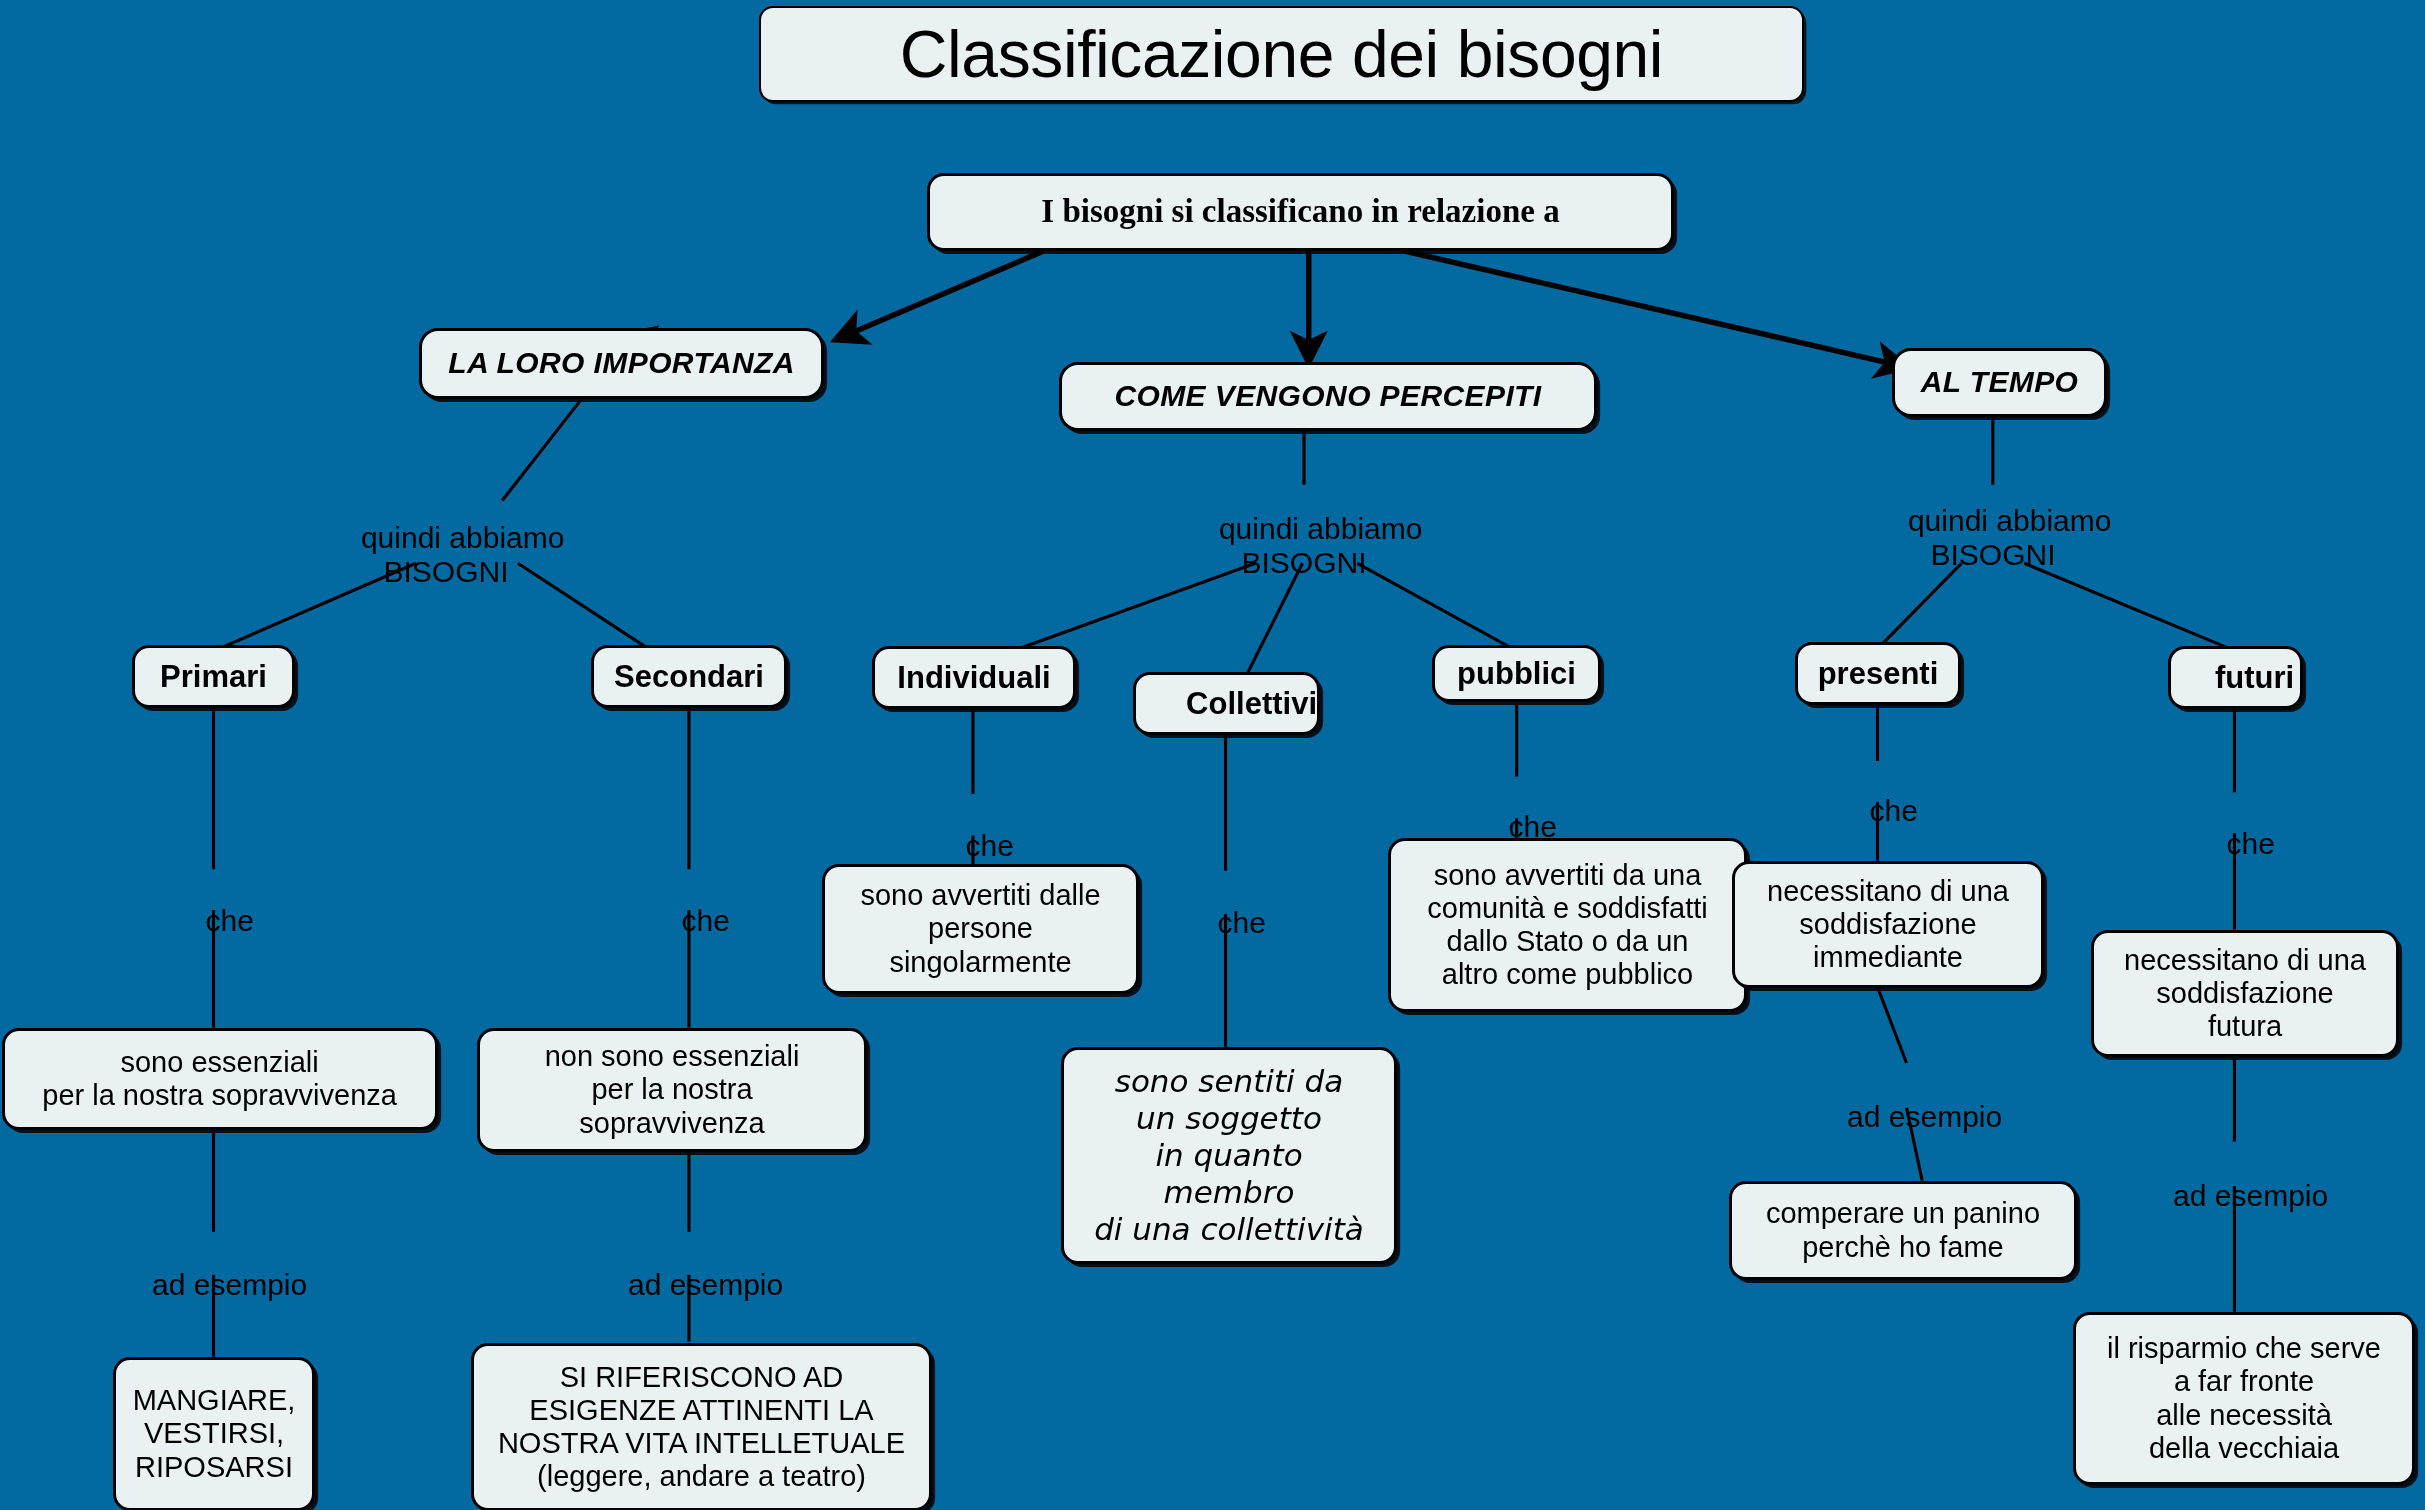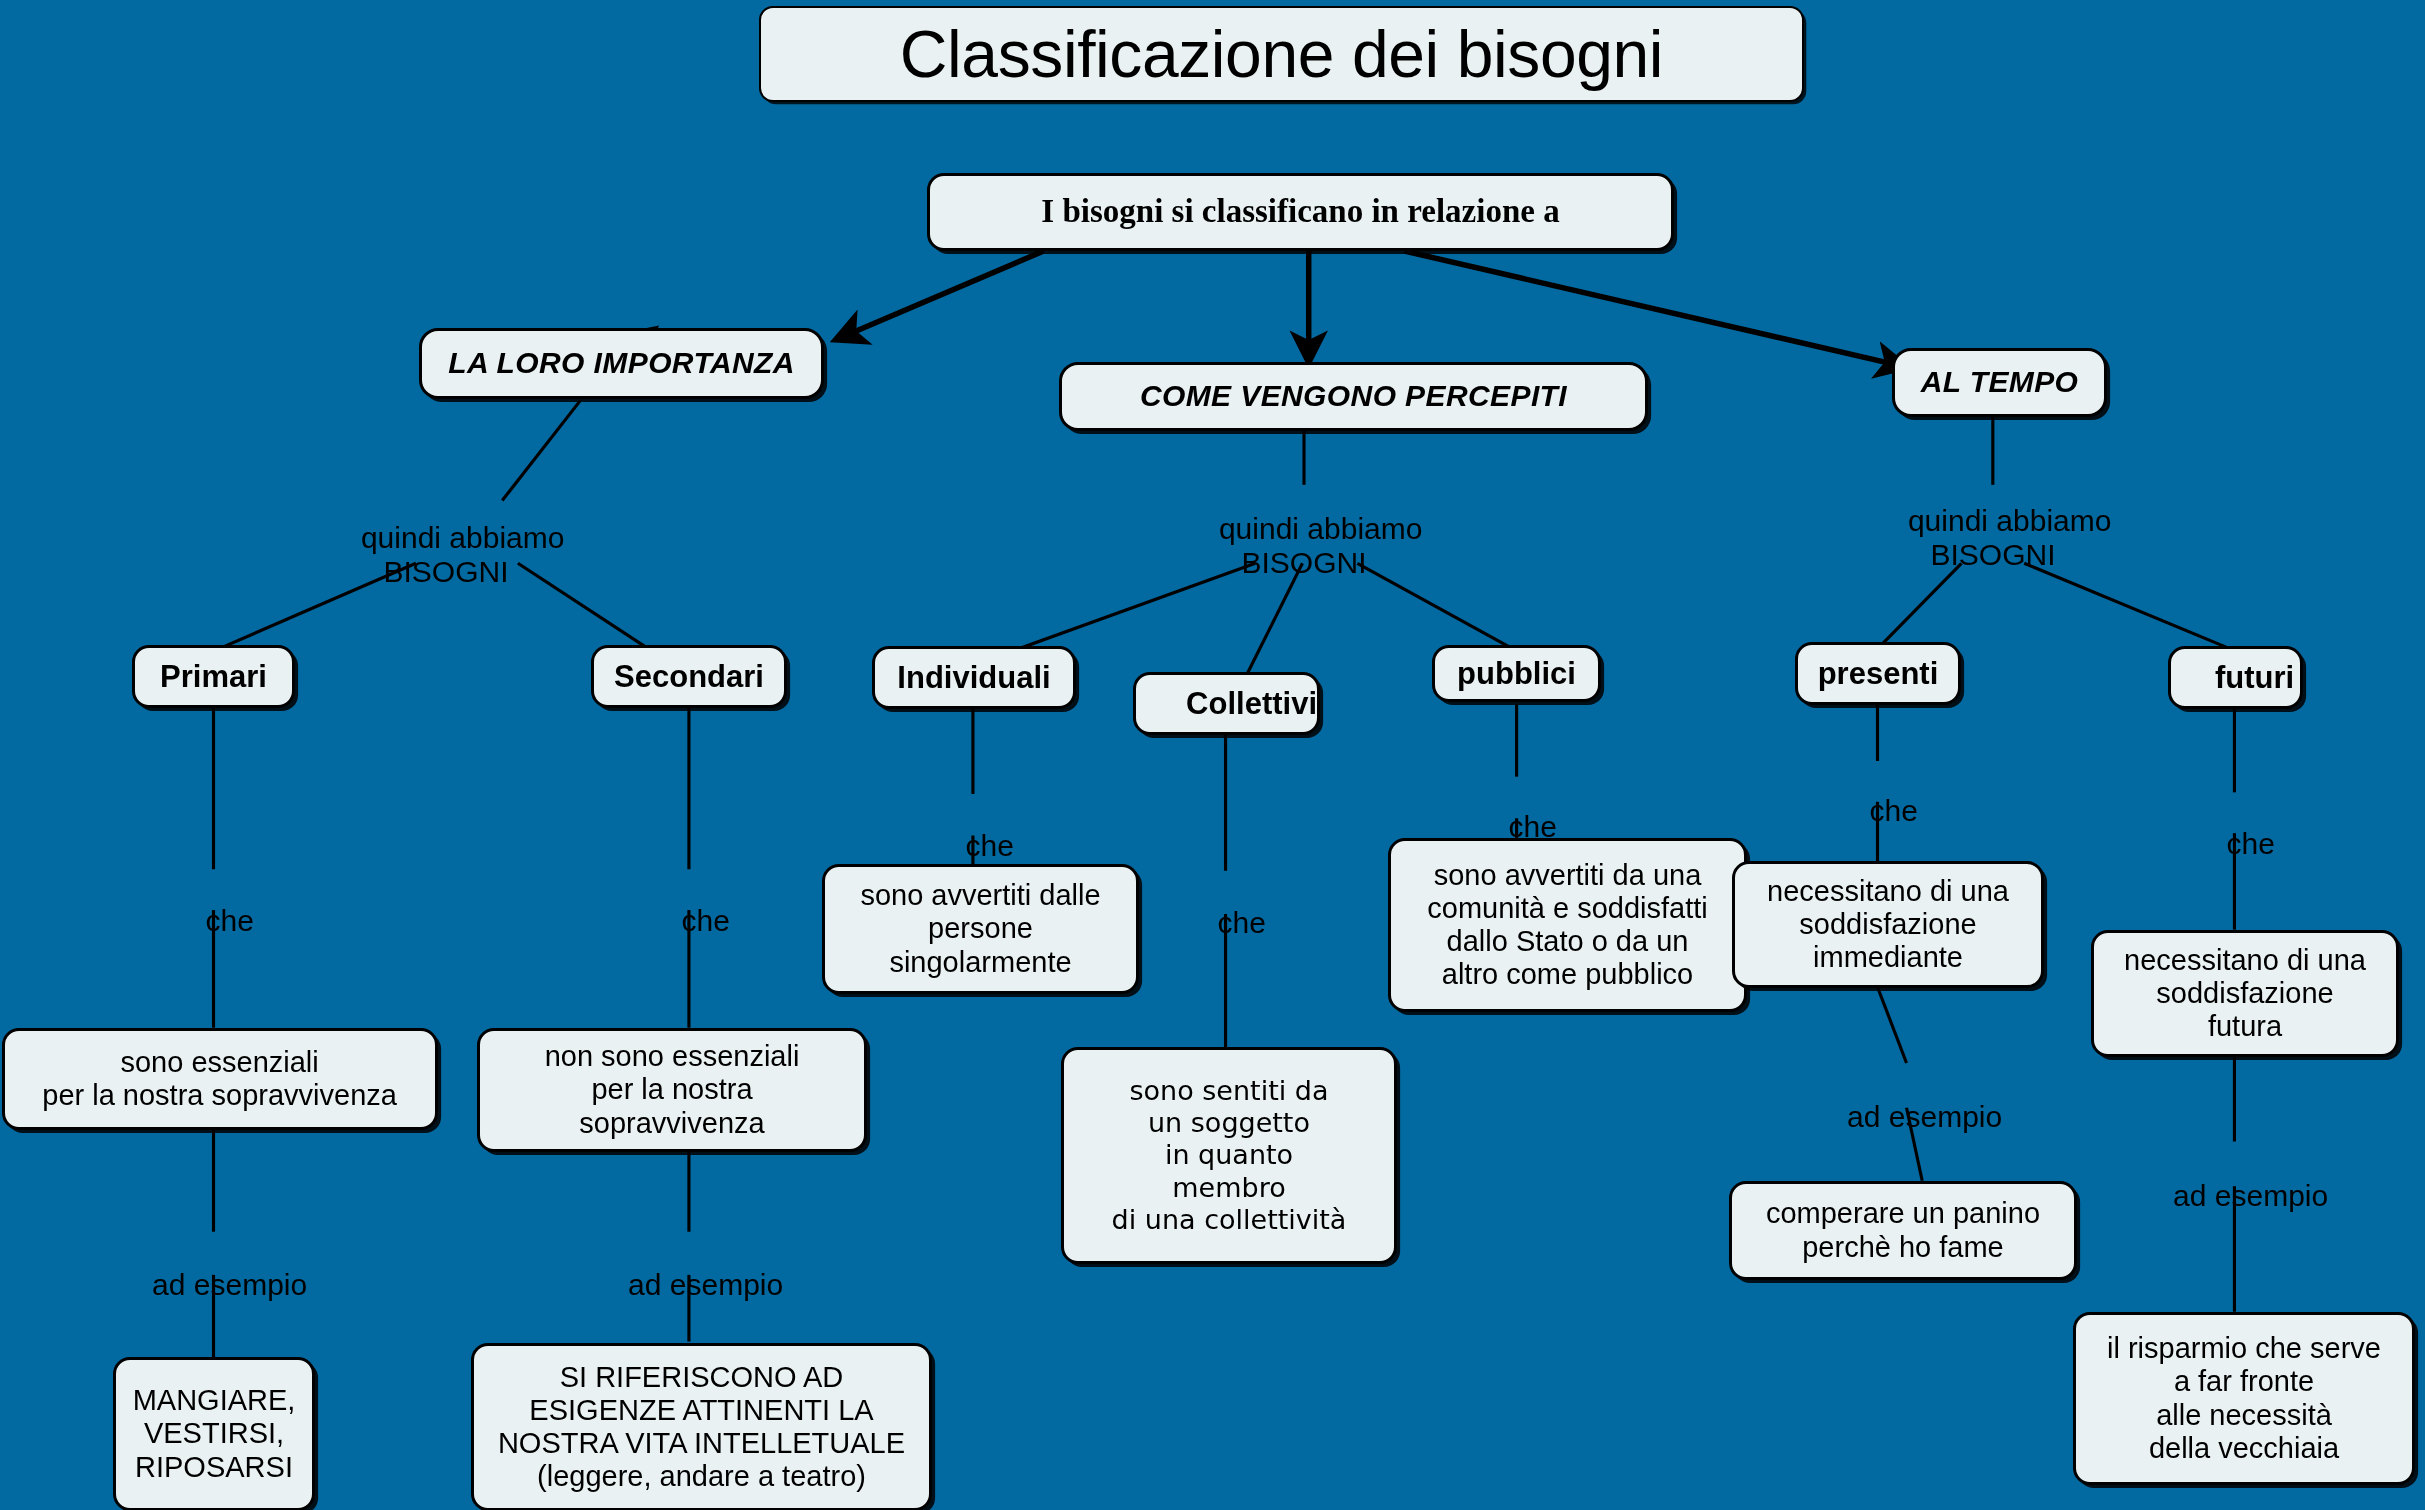--- a/index.html
+++ b/index.html
@@ -74,22 +74,23 @@
   
   .desc-node{
     font-size:29px;
     font-weight:400;
     border-width:3.1px;
     border-radius:17px;
     padding:11px 14px;
   }
   .desc-node.wide-font{
     font-family:"DejaVu Sans", sans-serif;
-    font-size:27px;
+    font-size:31px;
     line-height:1.2;
+    font-style:italic;
   }
 
   
   .link-label{
     position:absolute;
     font-size:30px;
     line-height:1.15;
     text-align:center;
     color:#000;
     white-space:pre;
@@ -164,21 +165,21 @@
   </div>
 
   <div class="node root-node" style="left:927px; top:173px; width:747px; height:78px;">
     <span>I bisogni si classificano in relazione a</span>
   </div>
 
   <div class="node cat-node" style="left:419px; top:328px; width:405px; height:71px;">
     <span>LA LORO IMPORTANZA</span>
   </div>
 
-  <div class="node cat-node" style="left:1059px; top:362px; width:589px; height:69px;">
+  <div class="node cat-node" style="left:1059px; top:362px; width:538px; height:69px;">
     <span>COME VENGONO PERCEPITI</span>
   </div>
 
   <div class="node cat-node" style="left:1892px; top:348px; width:215px; height:69px;">
     <span>AL TEMPO</span>
   </div>
 
   <div class="node kind-node" style="left:132px; top:645px; width:163px; height:63px;">
     <span>Primari</span>
   </div>

